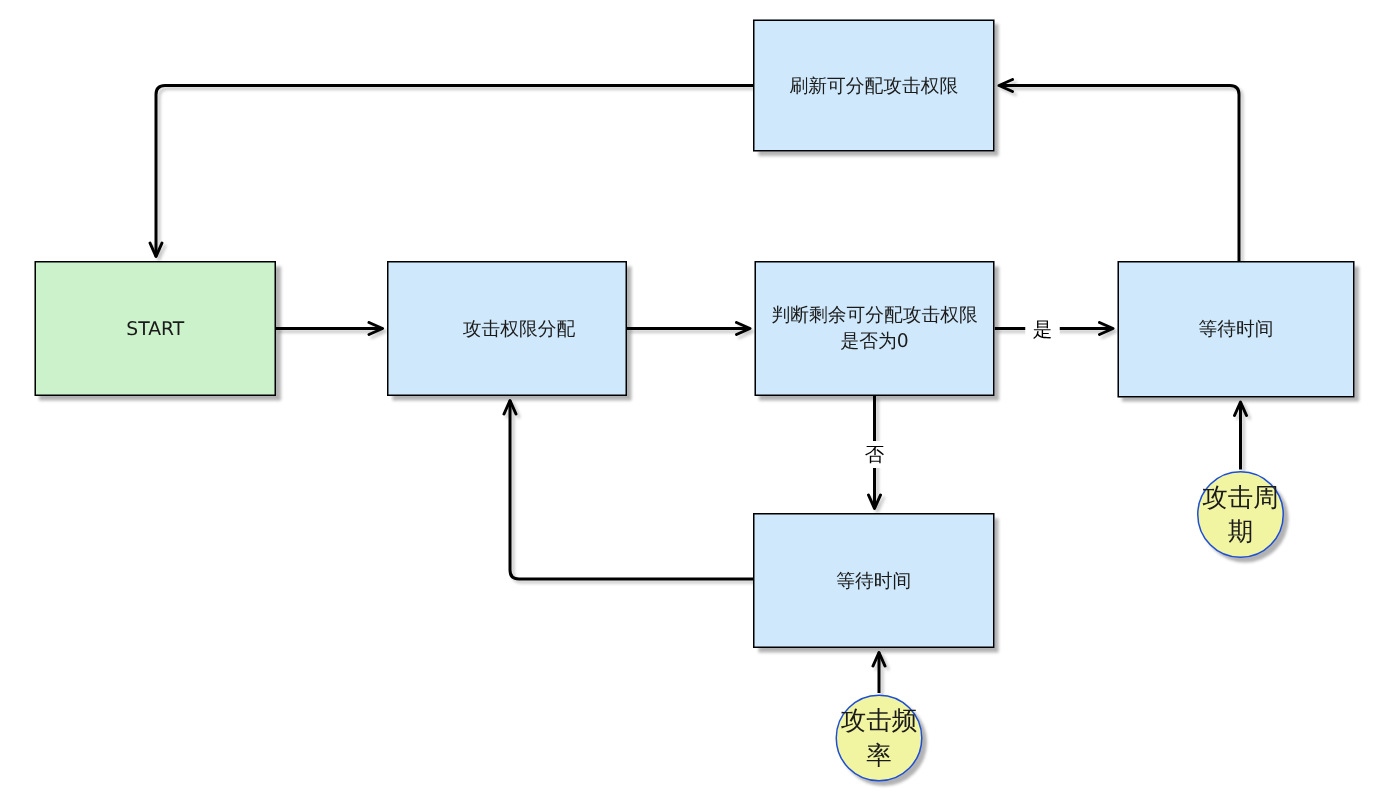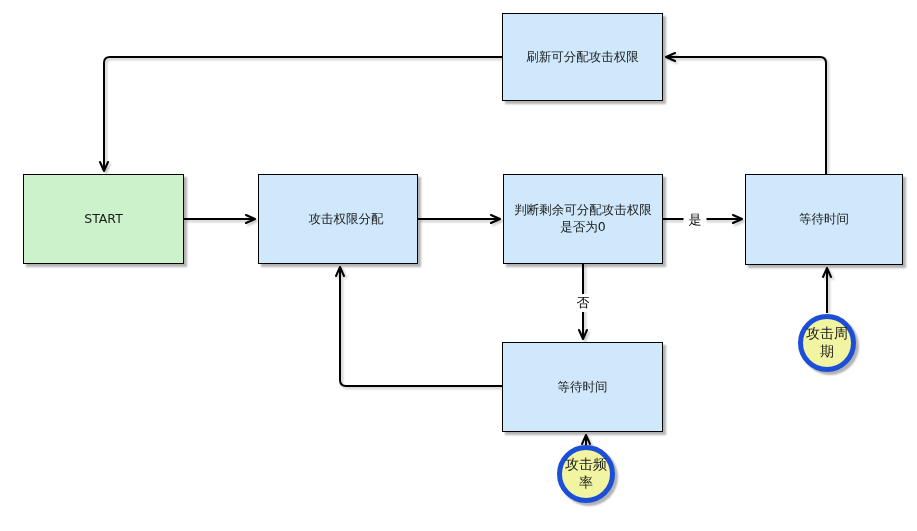--- a/index.html
+++ b/index.html
@@ -39,27 +39,27 @@
     color: #1a1a1a;
     padding: 4px 6px;
     box-shadow: 3px 3px 2px rgba(0,0,0,0.30);
   }
   .node.blue  { background: #cfe8fb; }
   .node.green { background: #ccf2cc; }
   .circle-node {
     position: absolute;
     box-sizing: border-box;
     border-radius: 50%;
-    border: 5px solid #1d4ed8;
+    border: 1px solid #1d4ed8;
     background: #f1f5a1;
     display: flex;
     align-items: center;
     justify-content: center;
     text-align: center;
-    font-size: 14px;
+    font-size: 17px;
     color: #1a1a1a;
     box-shadow: 3px 3px 2px rgba(0,0,0,0.30);
   }
   .edge-label {
     position: absolute;
     transform: translate(-50%, -50%);
     background: #ffffff;
     padding: 0 5px;
     font-size: 13px;
     color: #000000;
@@ -112,17 +112,17 @@
   </div>
 
   <div class="node blue" style="left:502px; top:342px; width:161px; height:90px;">
     <span>等待时间</span>
   </div>
 
   <div class="circle-node" style="left:798px; top:314px; width:58px; height:58px;">
     <span>攻击周期</span>
   </div>
 
-  <div class="circle-node" style="left:557px; top:445px; width:58px; height:58px;">
+  <div class="circle-node" style="left:557px; top:463px; width:58px; height:58px;">
     <span>攻击频率</span>
   </div>
 
 </div>
 
 </body></html>

